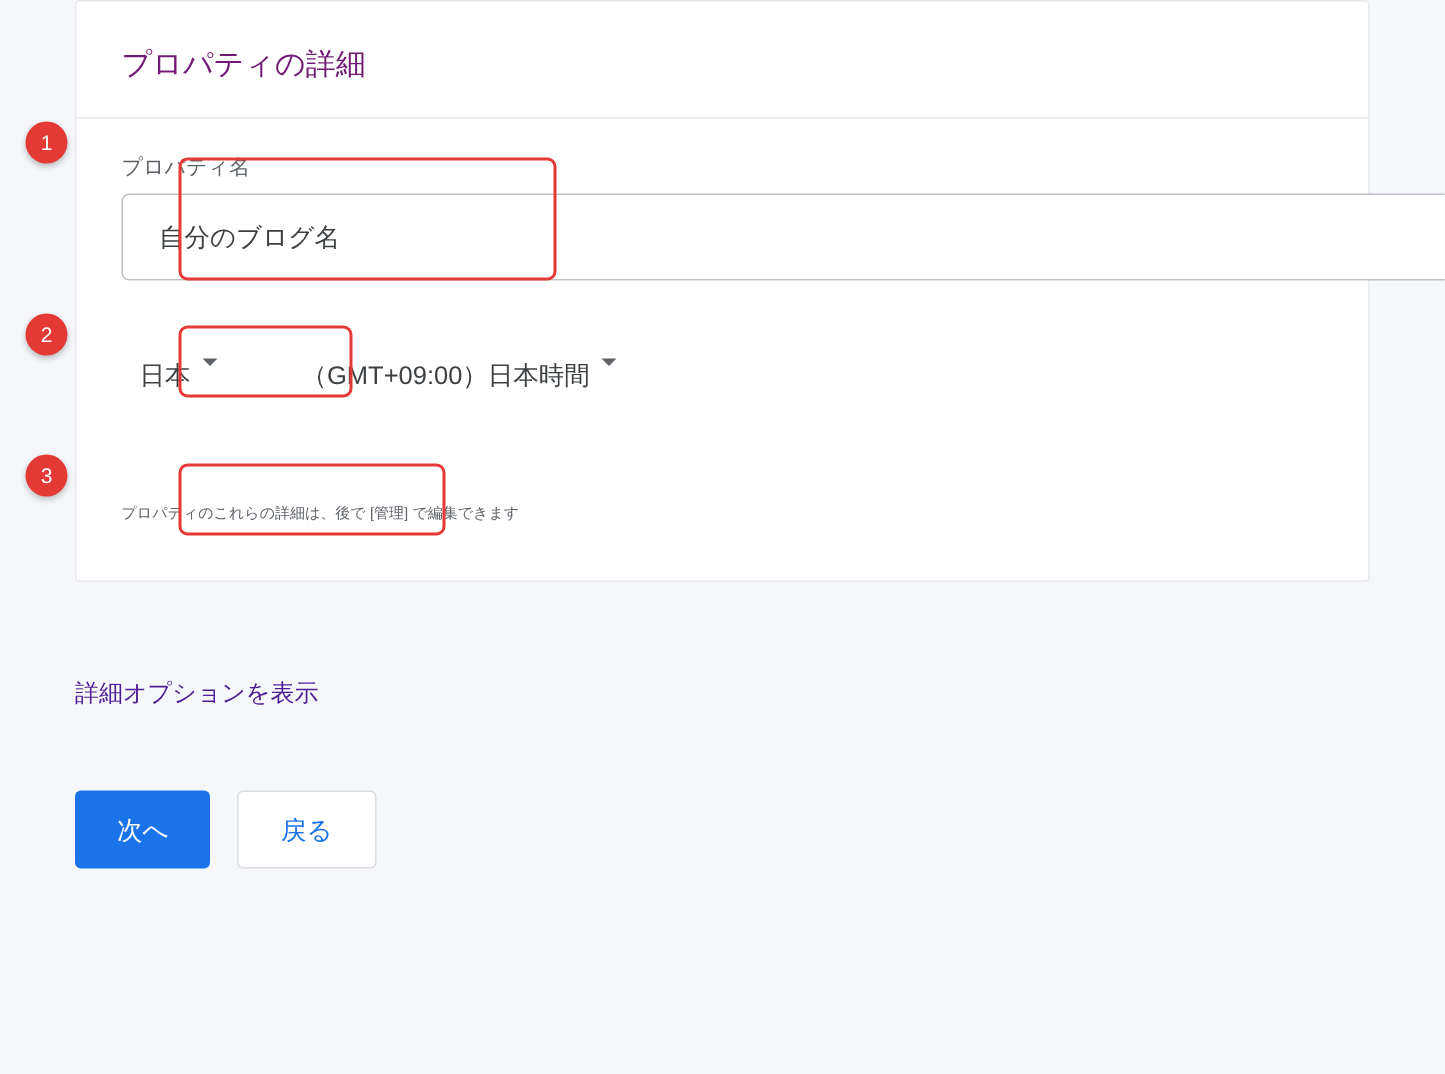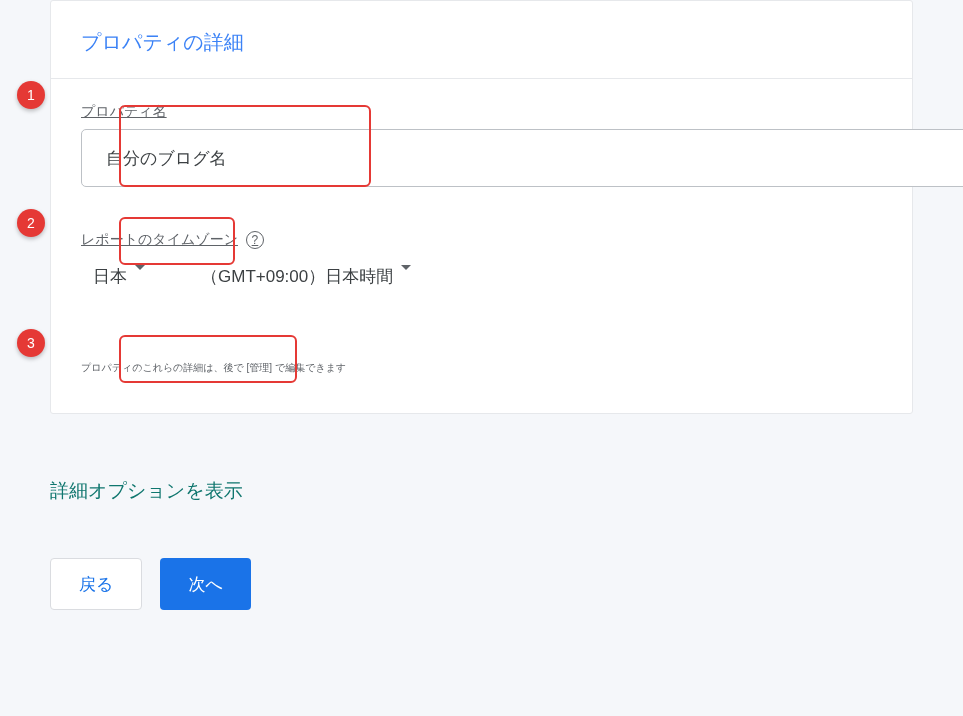--- a/index.html
+++ b/index.html
@@ -20,35 +20,34 @@
       border-radius: 3px;
       margin: 0 50px 20px 50px;
       padding-bottom: 30px;
     }
     .card-header {
       padding: 28px 30px 22px 30px;
       border-bottom: 1px solid #e6e8eb;
     }
     .card-title {
       font-size: 20px;
-      color: #3b82f6;
+      color: #701a75;
       font-weight: 400;
     }
     .section {
       position: relative;
       padding: 24px 30px 10px 30px;
     }
     .field-label {
       font-size: 14px;
       color: #5f6368;
       margin-bottom: 8px;
       display: flex;
       align-items: center;
       gap: 8px;
-      text-decoration: underline;
     }
     .text-input {
       width: 908px;
       height: 58px;
       padding: 0 24px;
       font-size: 17px;
       color: #3c4043;
       border: 1px solid #bdc1c6;
       border-radius: 5px;
       background: #fff;
@@ -111,22 +110,22 @@
     .highlight-box {
       position: absolute;
       border: 2px solid #e53935;
       border-radius: 6px;
       pointer-events: none;
     }
     .link-row {
       padding: 44px 0 0 50px;
     }
     .options-link {
-      color: #0f766e;
-      font-size: 19px;
+      color: #4c1d95;
+      font-size: 16px;
       cursor: pointer;
       text-decoration: none;
     }
     .button-row {
       display: flex;
       gap: 18px;
       padding: 54px 0 0 50px;
     }
     .btn {
       height: 52px;
@@ -166,24 +165,20 @@
   <div class="section">
     <div class="annotation-badge annot-1-badge">1</div>
     <div class="highlight-box annot-1-box"></div>
     <div class="field-label">プロパティ名</div>
     <input type="text" class="text-input" value="自分のブログ名" style="">
   </div>
 
   <div class="section" style="padding-top:34px;">
     <div class="annotation-badge annot-2-badge">2</div>
     <div class="highlight-box annot-2-box"></div>
-    <div class="field-label">
-      <span>レポートのタイムゾーン</span>
-      <span class="help-icon">?</span>
-    </div>
     <div class="dropdown-row">
       <div class="dropdown">
         <span>日本</span>
         <span class="caret"></span>
       </div>
       <div class="dropdown">
         <span>（GMT+09:00）日本時間</span>
         <span class="caret"></span>
       </div>
     </div>
@@ -195,15 +190,15 @@
   </div>
 
   <div class="hint-text">プロパティのこれらの詳細は、後で [管理] で編集できます</div>
 </div>
 
 <div class="link-row">
   <a class="options-link">詳細オプションを表示</a>
 </div>
 
 <div class="button-row">
+  <button class="btn btn-primary">次へ</button>
   <button class="btn btn-outline">戻る</button>
-  <button class="btn btn-primary">次へ</button>
 </div>
 
 </body></html>

